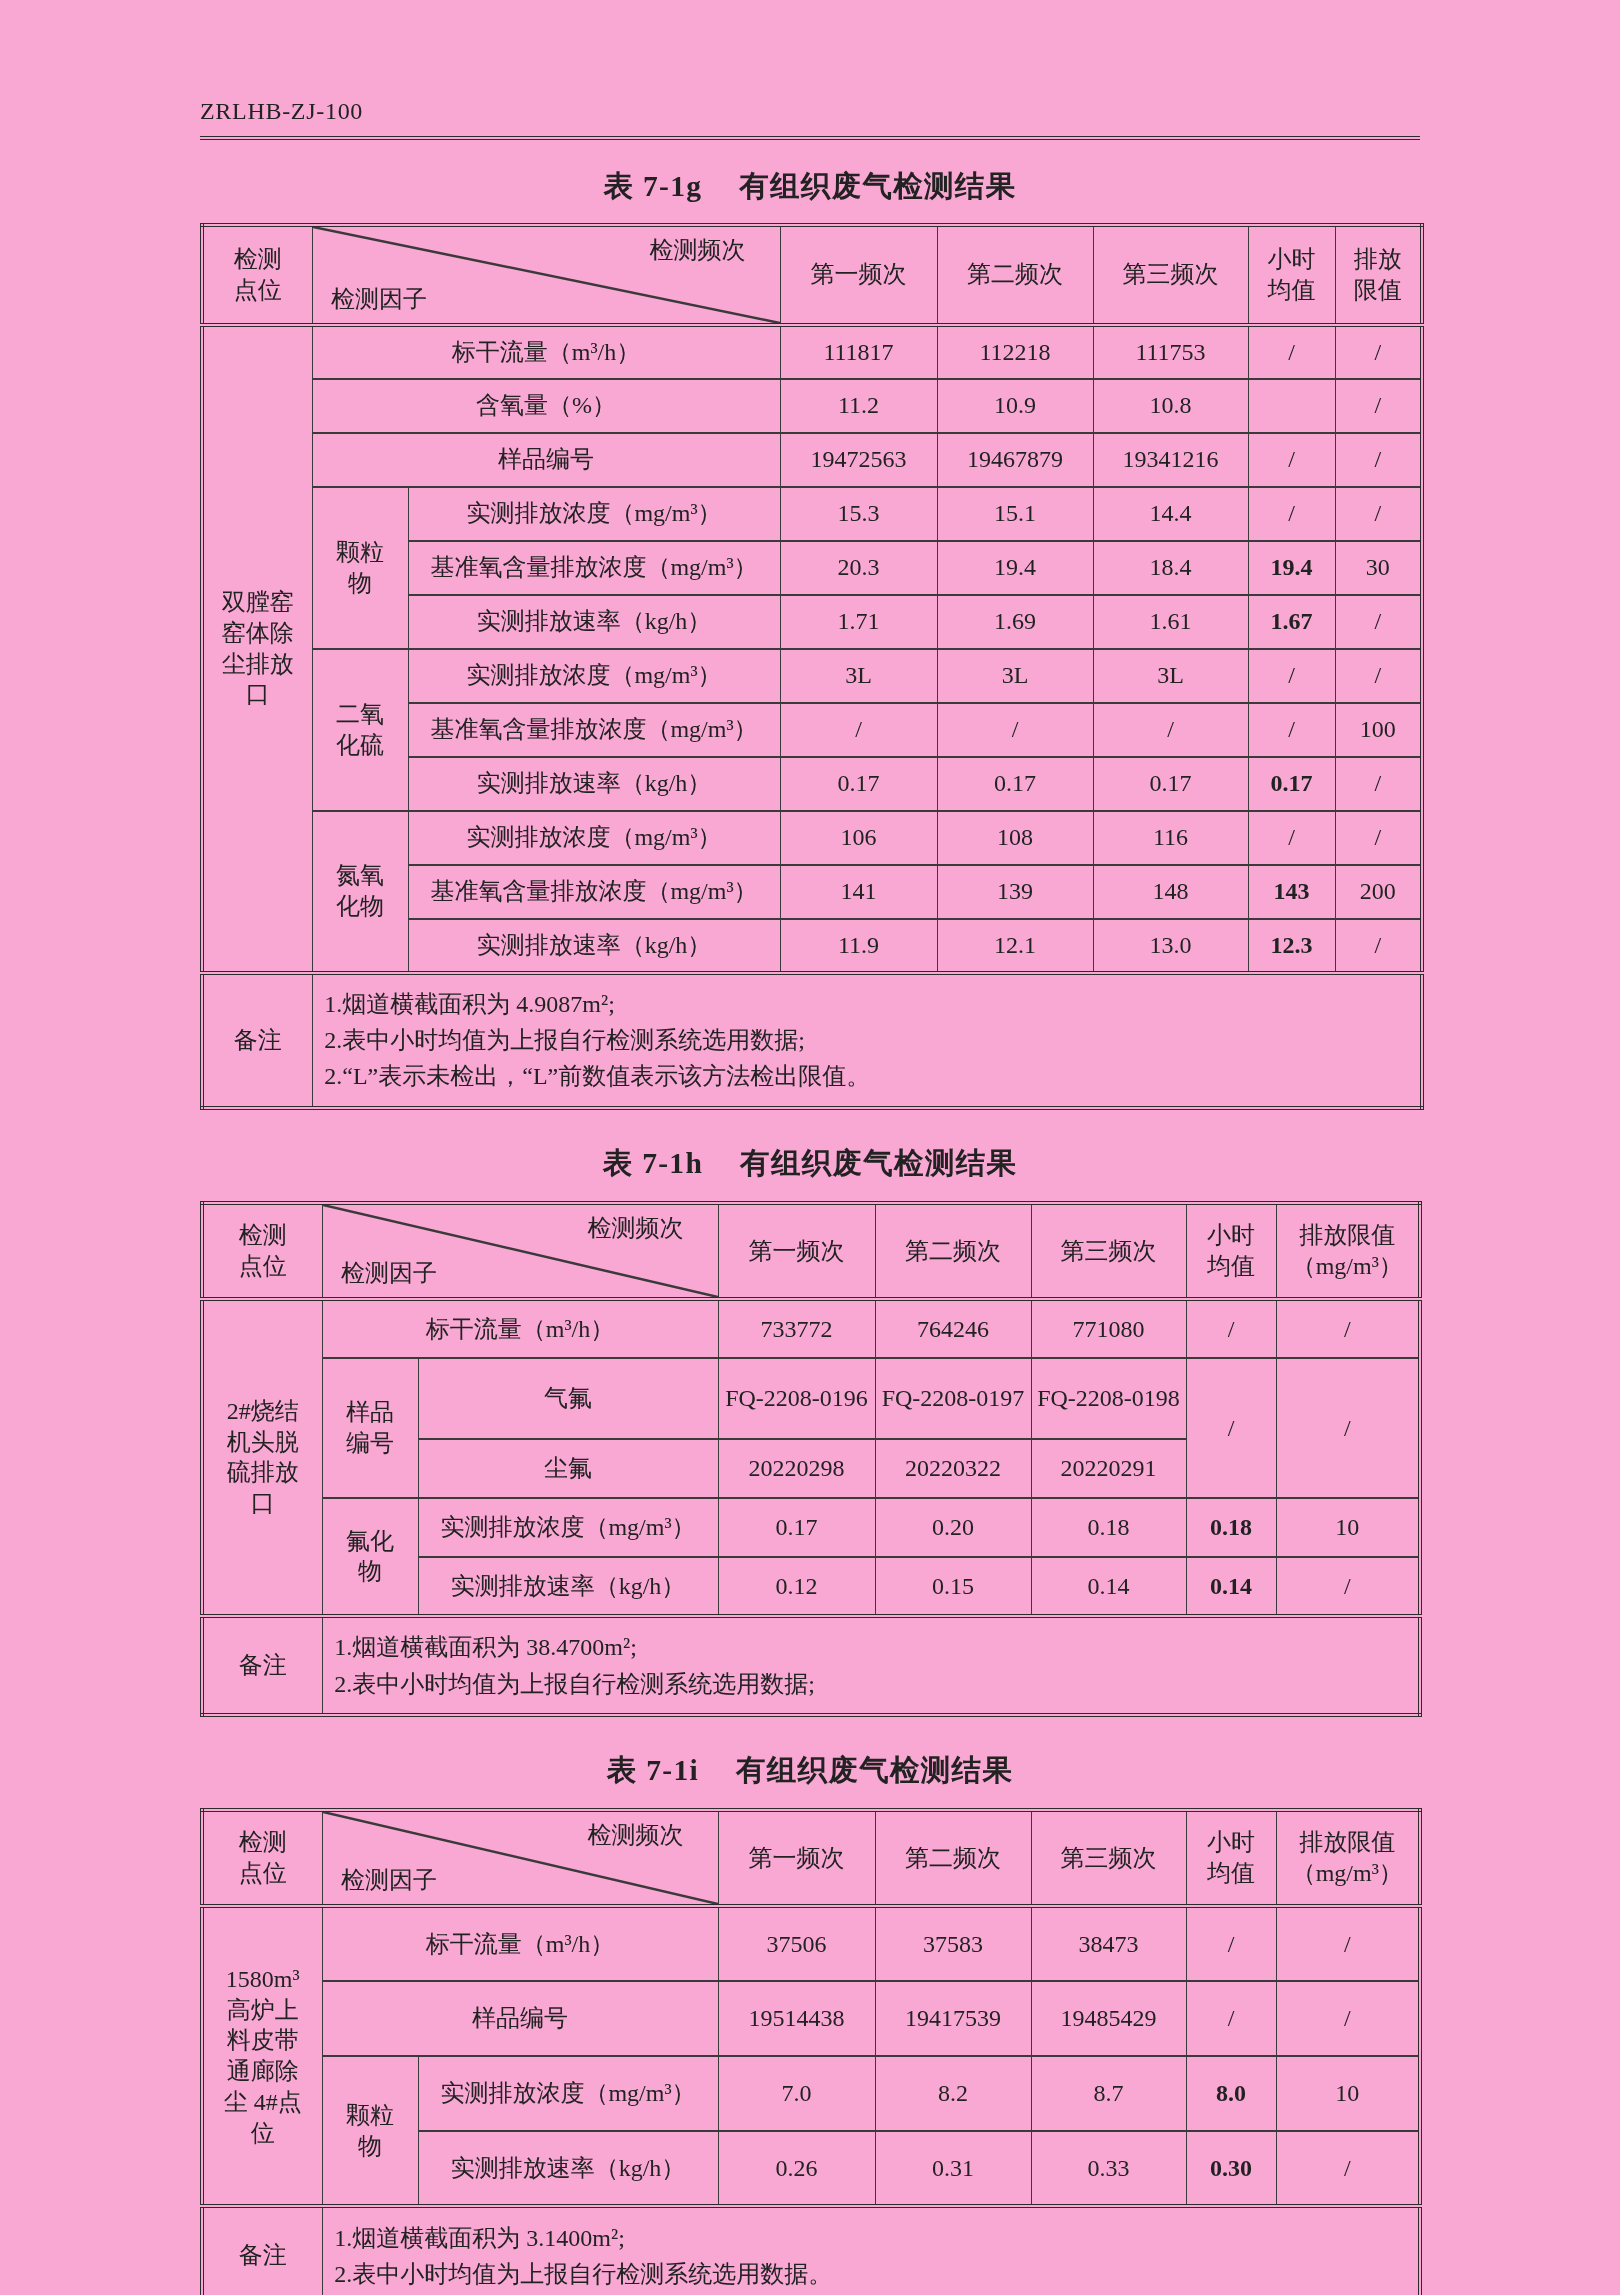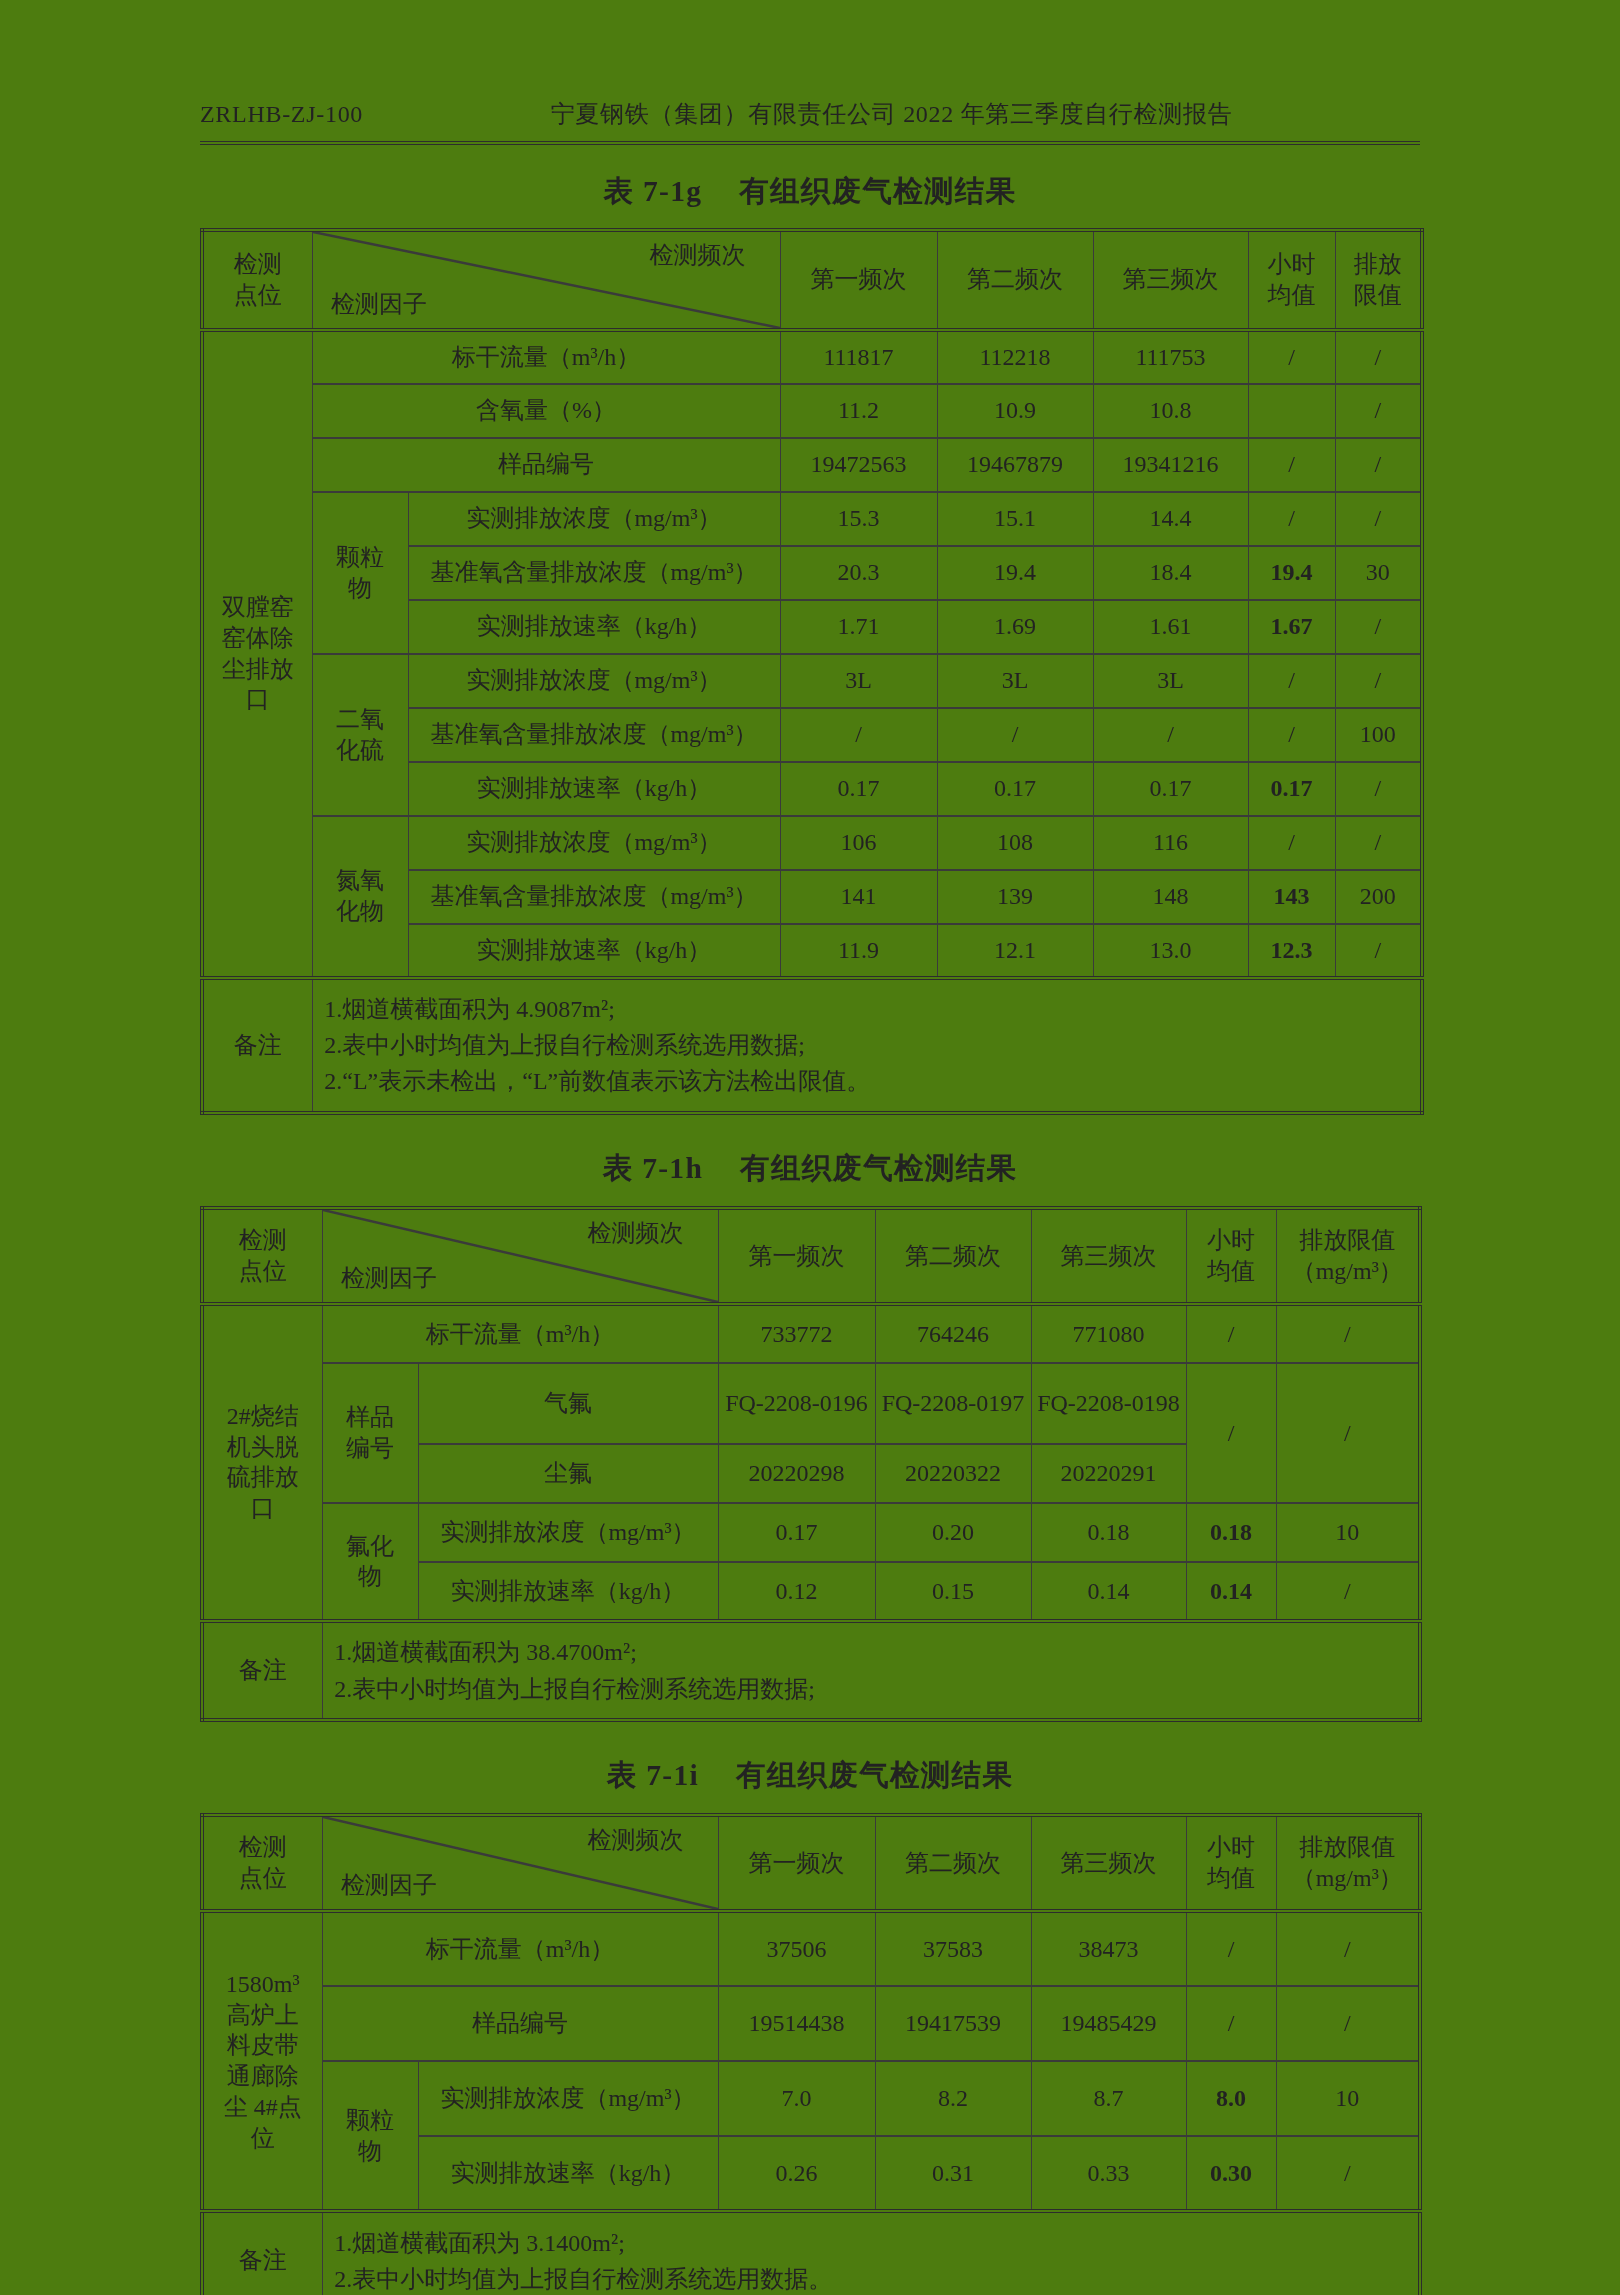--- a/index.html
+++ b/index.html
@@ -1,20 +1,20 @@
 <!DOCTYPE html>
 <html style="font-size:10.5px"><head>
 <meta charset="utf-8">
 <style>
   html,body{margin:0;padding:0;background:#e9e9e9;}
   .page{
     position:relative;
     width:1621px;height:2295px;
     margin:0 auto;
-    background:#4d7c0f;
+    background:#f9a8d4;
     color:#222;
     font-family:"Liberation Serif","DejaVu Serif",serif;
     overflow:hidden;
   }
   .content{padding:0 201px 0 200px;}
   
   .doc-header{display:flex;align-items:baseline;padding-top:98px;}
   .doc-code{font-size:24px;white-space:nowrap;letter-spacing:0.7px;}
   .doc-title{flex:1;text-align:center;font-size:24px;letter-spacing:0.7px;}
   .rule{margin-top:10.5px;border-top:4.6px double #2c2c2c;}
@@ -62,21 +62,20 @@
   .limit2 div{line-height:1.3;}
 </style>
 </head>
 <body>
 
 <div class="page">
 <div class="content">
 
   <div class="doc-header">
     <span class="doc-code">ZRLHB-ZJ-100</span>
-    <span class="doc-title">宁夏钢铁（集团）有限责任公司 2022 年第三季度自行检测报告</span>
   </div>
   <div class="rule"></div>
 
   <div class="tbl-title tt-g">
     <span>表 7-1g</span><span class="tsp">有组织废气检测结果</span>
   </div>
 
   <table class="rpt tg">
     <colgroup>
       <col style="width:110px">

